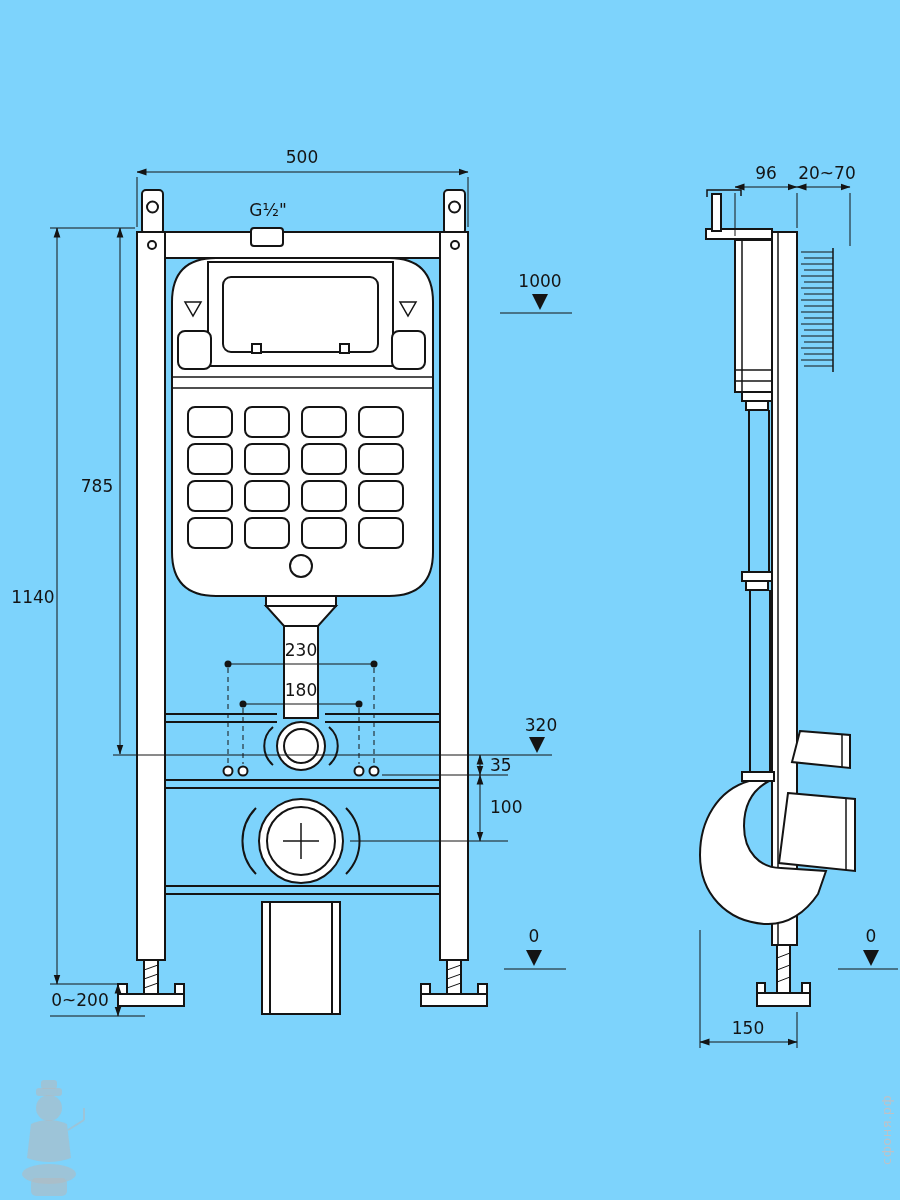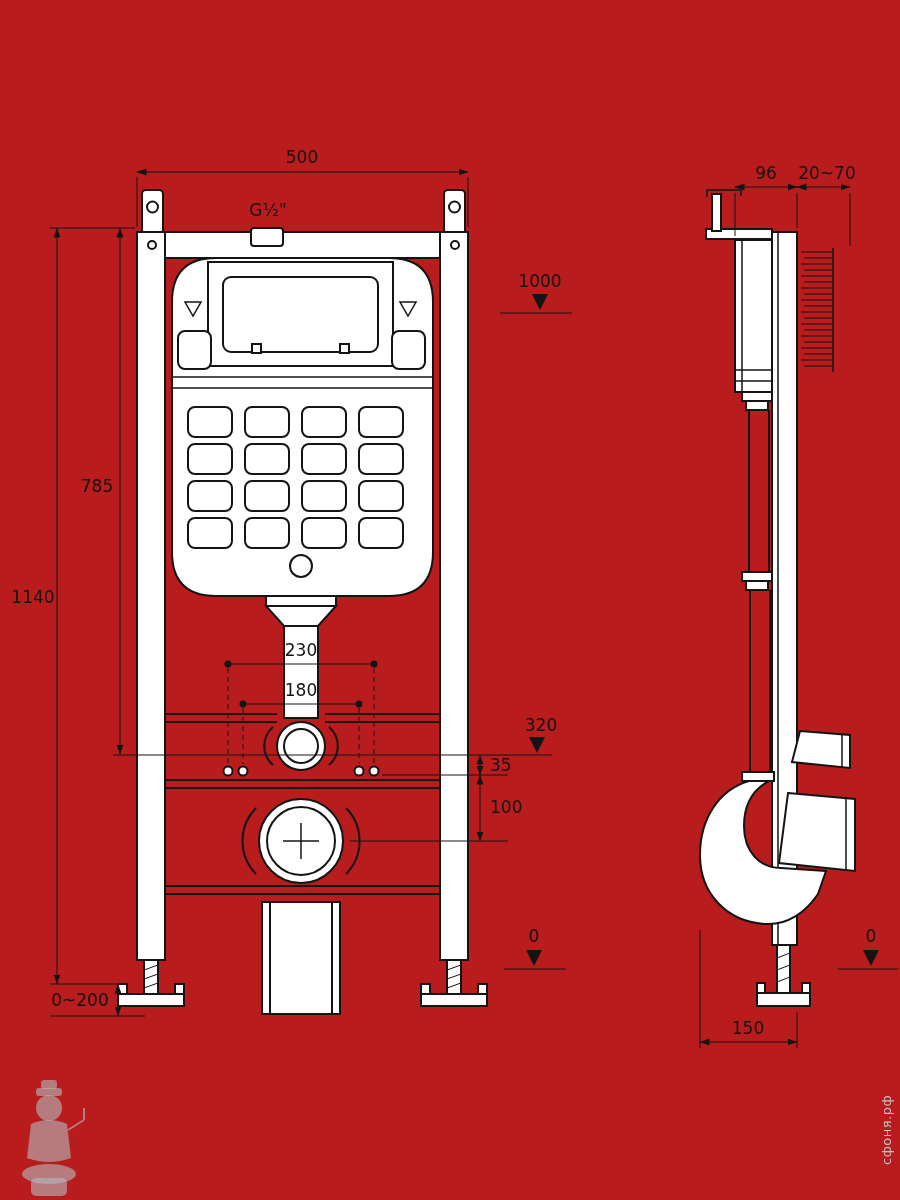--- a/index.html
+++ b/index.html
@@ -1,16 +1,16 @@
 <!DOCTYPE html>
 <html><head>
 <meta charset="utf-8">
 <style>
   html,body{margin:0;padding:0;background:#fff;}
-  .stage{position:relative;width:900px;height:1200px;background:#b91c1c;overflow:hidden;
+  .stage{position:relative;width:900px;height:1200px;background:#7dd3fc;overflow:hidden;
          font-family:"DejaVu Sans", sans-serif;}
   svg{display:block;}
   .s2 {stroke:#141414;stroke-width:2;fill:none;}
   .s2f{stroke:#141414;stroke-width:2;fill:#fff;}
   .s15{stroke:#141414;stroke-width:1.5;fill:none;}
   .s1 {stroke:#141414;stroke-width:1;fill:none;}
   .dash{stroke-dasharray:5 4;}
   .dot{fill:#141414;stroke:none;}
   .tri{fill:#141414;stroke:none;}
   .lbl{font-family:"DejaVu Sans", sans-serif;font-size:17px;fill:#141414;text-anchor:middle;}

